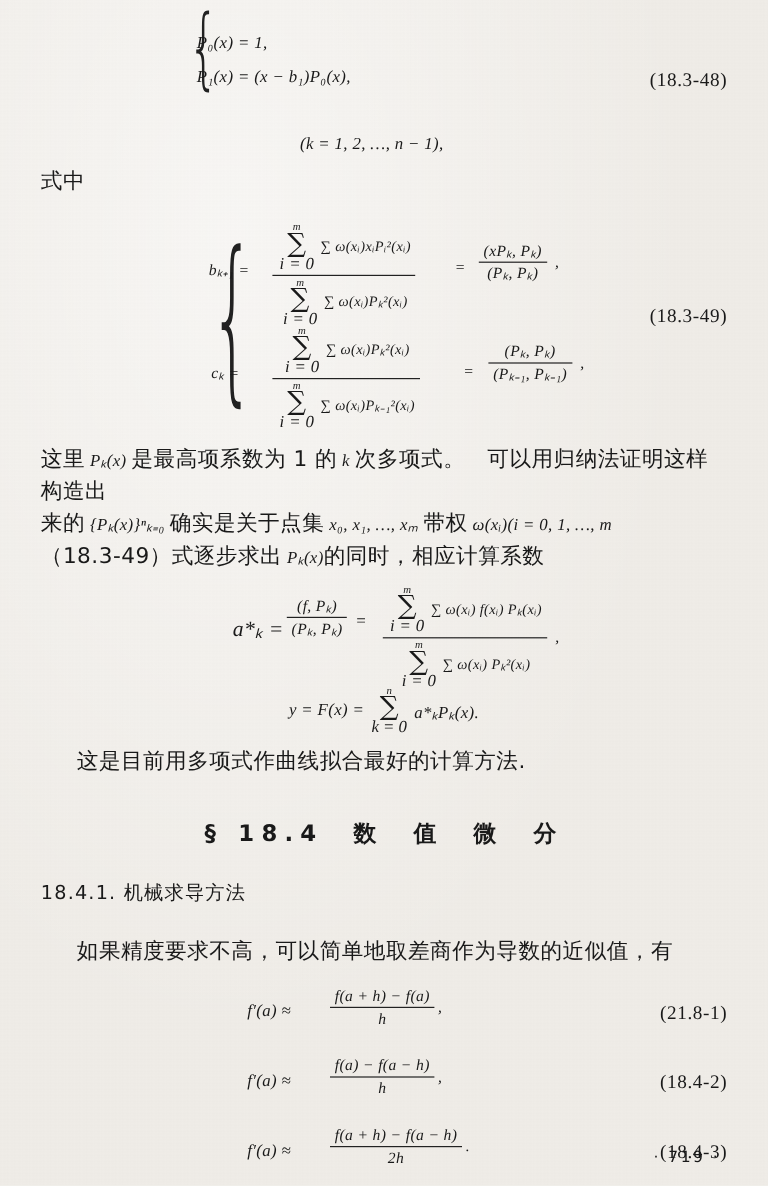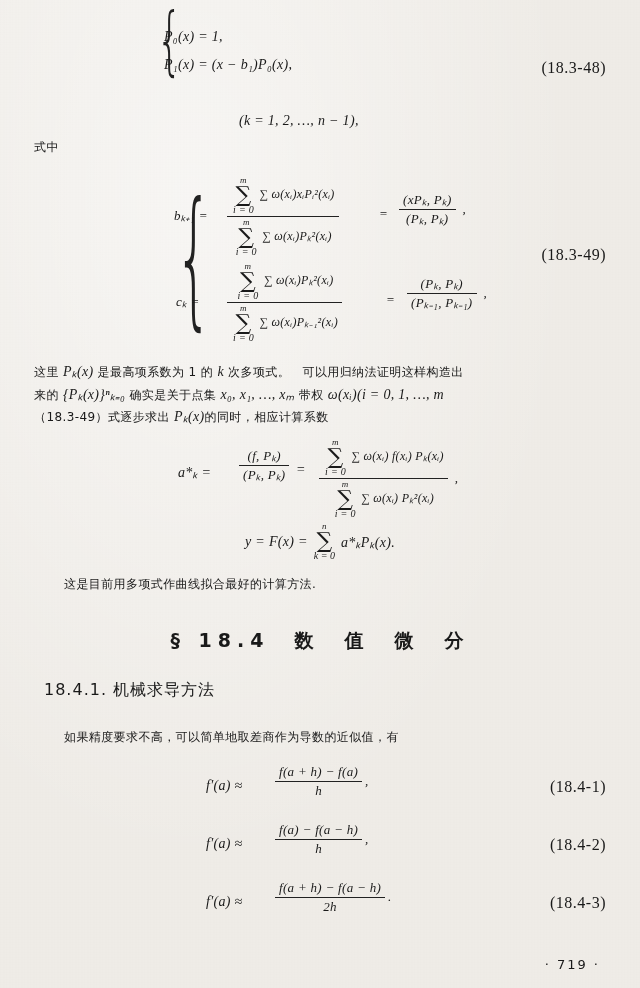--- a/index.html
+++ b/index.html
@@ -77,21 +77,21 @@
   }
   .sum .sigma {
     display: block;
     font-size: 22px;
     font-style: normal;
     line-height: 0.92;
     font-family: "DejaVu Serif", serif;
   }
   .sum .lim-bot {
     display: block;
-    font-size: 10px;
+    font-size: 14px;
     font-style: italic;
     line-height: 1;
   }
 
   .brace {
     display: inline-block;
     font-size: 74px;
     font-family: "DejaVu Sans", sans-serif;
     font-weight: 300;
     line-height: 0.62;
@@ -114,36 +114,35 @@
   }
   .para {
     font-size: 15px;
     line-height: 1.5;
     letter-spacing: 0.4px;
     margin: 0;
   }
   .indent { text-indent: 30px; }
   .cn {
     font-family: "DejaVu Sans", sans-serif;
-    font-size: 12px;
+    font-size: 18px;
   }
   .centered { text-align: center; }
 
   .secttitle {
     text-align: center;
     font-family: "DejaVu Sans", sans-serif;
     font-weight: bold;
     font-size: 19px;
     letter-spacing: 6px;
   }
   .subtitle {
     font-family: "DejaVu Sans", sans-serif;
     font-size: 16px;
     letter-spacing: 1px;
-    margin-left: 10px;
   }
   .pagenum {
     position: absolute;
     bottom: 16px;
     right: 40px;
     font-family: "DejaVu Sans", sans-serif;
     font-size: 13px;
     letter-spacing: 2px;
   }
 </style>
@@ -152,21 +151,21 @@
 
 <div class="page">
   <div class="content">
 
     <div class="eqblock" style="margin-top:4px;height:106px;">
       <div style="position:absolute;left:112px;top:-4px;">
         <span class="brace">{</span>
       </div>
       <div class="math" style="position:absolute;left:130px;top:8px;font-size:14px;line-height:1.0;">P₀(x) = 1,</div>
       <div class="math" style="position:absolute;left:130px;top:36px;font-size:14px;line-height:1.0;">P₁(x) = (x − b₁)P₀(x),</div>
-      <div class="math" style="position:absolute;left:205px;top:92px;font-size:14px;line-height:1.0;text-align:right;">(k = 1, 2, …, n − 1),</div>
+      <div class="math" style="position:absolute;left:216px;top:92px;font-size:14px;line-height:1.0;text-align:right;">(k = 1, 2, …, n − 1),</div>
       <div class="eqno" style="top:37px;">(18.3-48)</div>
     </div>
 
     <div class="para cn" style="margin-top:10px;">式中</div>
 
     <div class="eqblock" style="margin-top:8px;height:190px;">
       <div style="position:absolute;left:112px;top:18px;">
         <span class="brace" style="font-size:150px;line-height:1.0;transform:scaleX(0.40);">{</span>
       </div>
 
@@ -248,21 +247,21 @@
       <span class="cn">带权</span>
       <span class="math" style="font-size:14px;">ω(xᵢ)(i = 0, 1, …, m</span>
     </div>
 
     <div class="para">
       <span class="cn">（18.3-49）式逐步求出</span>
       <span class="math" style="font-size:14px;">Pₖ(x)</span><span class="cn">的同时，相应计算系数</span>
     </div>
 
     <div class="eqblock" style="margin-top:10px;height:72px;">
-      <div class="math" style="position:absolute;left:144px;top:24px;font-size:14px;font-style:italic;">a*ₖ =</div>
+      <div class="math" style="position:absolute;left:160px;top:24px;font-size:18px;font-style:italic;">a*ₖ =</div>
       <div style="position:absolute;left:202px;top:10px;">
         <span class="frac math" style="font-size:13px;">
           <span class="num">(f, Pₖ)</span>
           <span class="den">(Pₖ, Pₖ)</span>
         </span>
       </div>
       <div class="math" style="position:absolute;left:262px;top:24px;font-size:14px;">=</div>
       <div style="position:absolute;left:282px;top:0px;">
         <span class="frac math" style="font-size:12px;">
           <span class="num">
@@ -313,21 +312,21 @@
     </div>
 
     <div class="eqblock" style="margin-top:14px;height:48px;">
       <div class="math" style="position:absolute;left:172px;top:16px;font-size:14px;">f′(a) ≈</div>
       <div style="position:absolute;left:238px;top:2px;">
         <span class="frac math" style="font-size:13px;">
           <span class="num">f(a + h) − f(a)</span>
           <span class="den">h</span>
         </span><span class="math" style="font-size:13px;">,</span>
       </div>
-      <div class="eqno" style="top:16px;">(18.4-1)</div>
+      <div class="eqno" style="top:16px;">(21.8-1)</div>
     </div>
 
     <div class="eqblock" style="margin-top:10px;height:48px;">
       <div class="math" style="position:absolute;left:172px;top:16px;font-size:14px;">f′(a) ≈</div>
       <div style="position:absolute;left:238px;top:2px;">
         <span class="frac math" style="font-size:13px;">
           <span class="num">f(a) − f(a − h)</span>
           <span class="den">h</span>
         </span><span class="math" style="font-size:13px;">,</span>
       </div>

